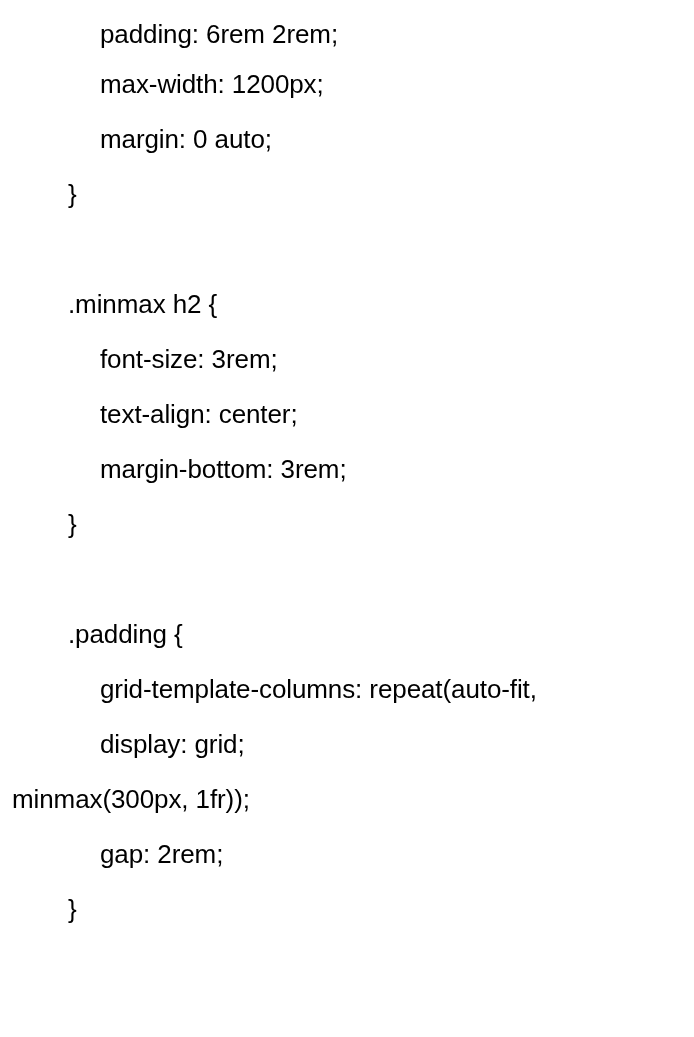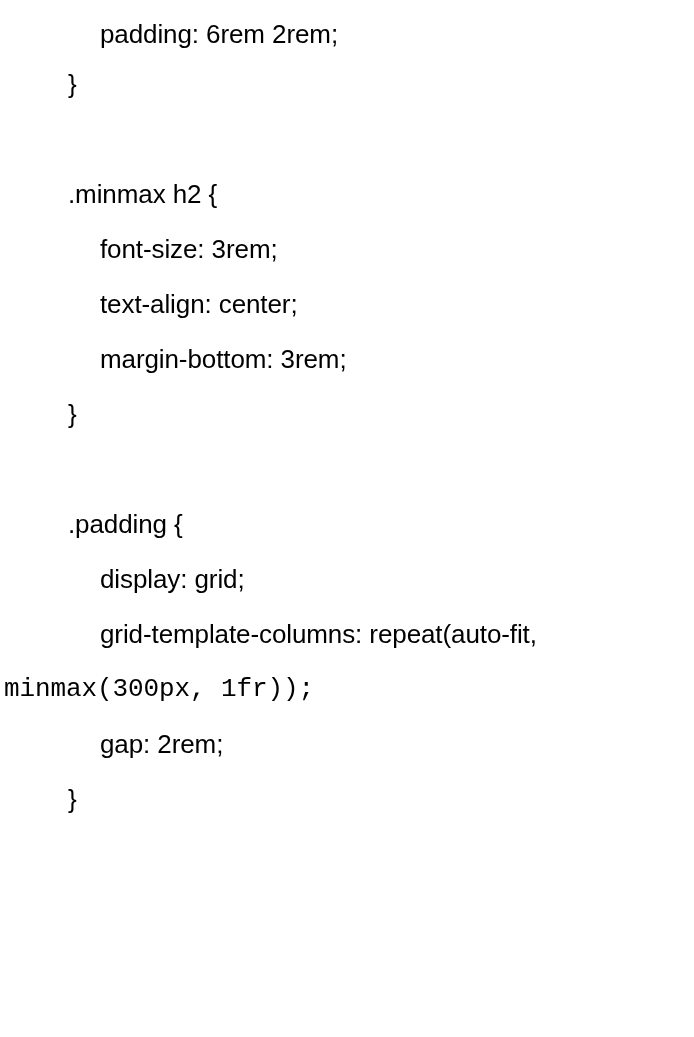--- a/index.html
+++ b/index.html
@@ -45,44 +45,46 @@
   }
 
   
   .code-line.blank {
     height: 55px;
   }
 
   
   .indent-selector { padding-left: 68px; }   
   .indent-prop     { padding-left: 100px; }  
-  .indent-wrap     { padding-left: 4px; font-family: Liberation Mono, monospace; }   
+  .indent-wrap     { padding-left: 12px; }   
 
   .code-line.first-line {
     
     height: 57px;
     line-height: 68px;
   }
 </style>
 </head>
 <body>
 
 <div id="page">
   <div class="code-listing">
 
     <div class="code-line first-line indent-prop">padding: 6rem 2rem;</div>
+    <div class="code-line indent-prop">max-width: 1200px;</div>
+    <div class="code-line indent-prop">margin: 0 auto;</div>
     <div class="code-line indent-selector">}</div>
     <div class="code-line blank"></div>
     <div class="code-line indent-selector">.minmax h2 {</div>
     <div class="code-line indent-prop">font-size: 3rem;</div>
     <div class="code-line indent-prop">text-align: center;</div>
     <div class="code-line indent-prop">margin-bottom: 3rem;</div>
     <div class="code-line indent-selector">}</div>
     <div class="code-line blank"></div>
     <div class="code-line indent-selector">.padding {</div>
+    <div class="code-line indent-prop">grid-template-columns: repeat(auto-fit,</div>
     <div class="code-line indent-prop">display: grid;</div>
-    <div class="code-line indent-prop">grid-template-columns: repeat(auto-fit,</div>
     <div class="code-line indent-wrap">minmax(300px, 1fr));</div>
     <div class="code-line indent-prop">gap: 2rem;</div>
     <div class="code-line indent-selector">}</div>
 
   </div>
 </div>
 
 </body></html>

